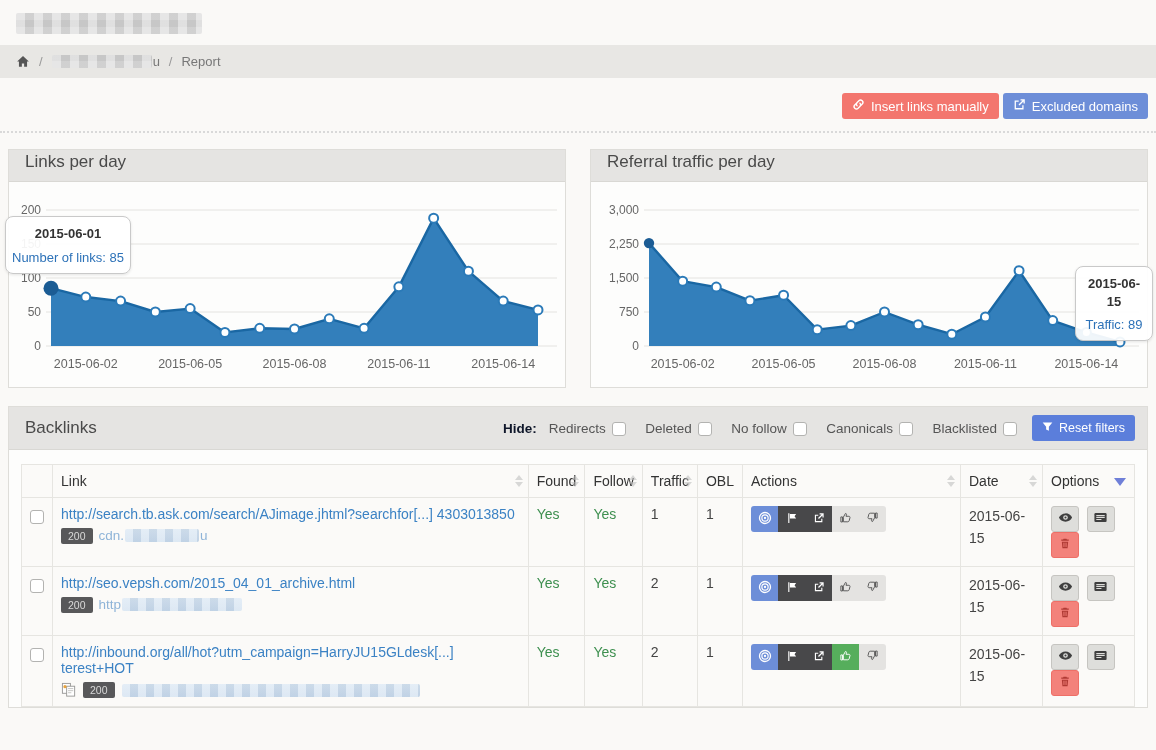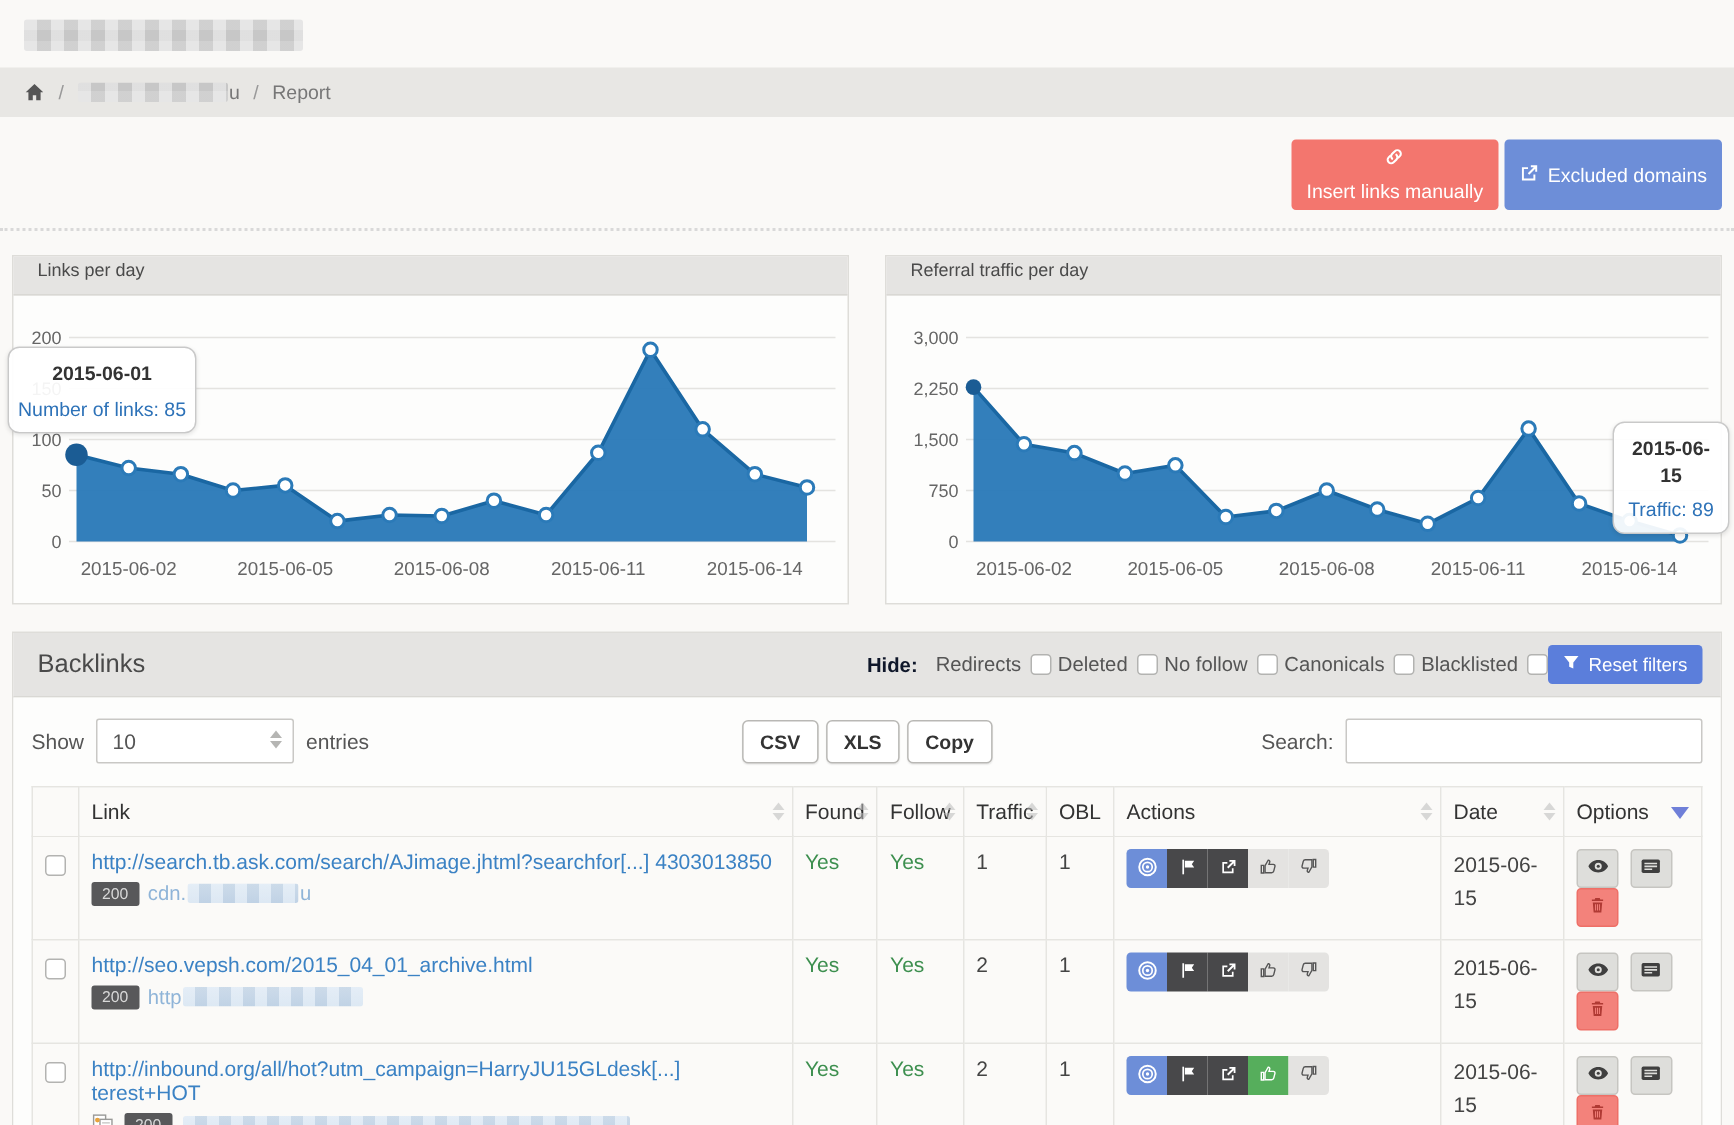--- a/index.html
+++ b/index.html
@@ -29,48 +29,48 @@
 
   .breadcrumb { background:#e8e7e4; padding:9px 16px; font-size:13px; color:#777;
     display:flex; align-items:center; gap:9px; }
   .breadcrumb .sep { color:#999; }
   .crumb-site { display:inline-flex; align-items:center; gap:1px; color:#777; }
   .home-ic { color:#555; display:inline-flex; }
 
   .top-actions { display:flex; justify-content:flex-end; gap:4px; padding:15px 8px 0; }
   .btn-top { color:#fff; font-size:13px; padding:5px 10px; border-radius:3px;
     display:inline-flex; align-items:center; gap:6px; }
-  .btn-insert { background:var(--accent-red,#f3766e);flex-direction:column; }
+  .btn-insert { background:var(--accent-red,#f3766e); }
   .btn-excluded { background:var(--accent-blue,#6d8ed8); }
 
   .dotted-sep { border-top:2px dotted #d9d9d9; margin:12px 0 0; }
 
   
   .charts-row { display:flex; gap:24px; padding:0 8px; margin-top:16px; }
   .panel { border:1px solid #deddd9; background:#fdfdfc; }
   .charts-row .panel { flex:1; min-width:0; }
-  .panel-header { background:#e5e4e2; padding:2px 16px 9px; font-size:12px; color:#4a4a4a;
+  .panel-header { background:#e5e4e2; padding:2px 16px 9px; font-size:17px; color:#4a4a4a;
     border-bottom:1px solid #d9d8d4; }
   .chart-body { position:relative; height:205px; }
   svg.chart { display:block; width:100%; height:205px; }
   .chart-tooltip { position:absolute; z-index:2; background:rgba(255,255,255,.93);
     border:1px solid #c9c9c9; border-radius:8px; padding:8px 6px; font-size:13px;
     text-align:center; box-shadow:0 1px 3px rgba(0,0,0,.1); pointer-events:none; }
   .tt-title { font-weight:bold; color:#333; margin-bottom:7px; line-height:1.35; }
   .tt-value { color:#2d72b8; white-space:nowrap; }
   #tooltip-0 { left:-4px; top:34px; width:126px; }
   #tooltip-1 { right:-6px; top:84px; width:78px; }
 
   
   .backlinks { margin:18px 8px 0; }
   .bl-header { display:flex; align-items:center; background:#e5e4e2; padding:8px 12px 8px 16px;
     border-bottom:1px solid #d9d8d4; }
   .bl-title { font-size:17px; color:#4a4a4a; margin-right:auto; }
   .hide-label { font-weight:bold; font-size:13.5px; color:#0f172a; margin-right:12px; }
-  .filter-item { display:inline-flex; align-items:center; gap:6px; 
+  .filter-item { display:inline-flex; align-items:center; gap:6px; margin-right:15px;
     font-size:13.5px; color:#555; cursor:pointer; }
   .checkbox { width:14px; height:14px; border:1px solid #b3b3b1; border-radius:3px; background:#fff;
     display:inline-block; flex:none; }
   .btn-reset { background:var(--reset-blue,#5b7edb); color:#fff; font-size:12.5px; padding:6px 10px;
     border-radius:3px; display:inline-flex; align-items:flex-end; gap:6px; }
 
   .bl-body { background:#fdfdfc; padding:14px 12px 0; }
   .controls { display:flex; align-items:center; position:relative; margin-bottom:15px; font-size:14px; color:#555; }
   .select-box { width:132px; height:30px; border:1px solid #c9c8c5; border-radius:2px; background:#fff;
     display:inline-flex; align-items:center; padding:0 22px 0 10px; margin:0 8px; position:relative;
@@ -288,40 +288,20 @@
 </span>
     <button class="btn-reset">
       <span><svg viewBox="0 0 16 16" width="11" height="11">
             <path d="M1 2h14l-5 6.3V14l-4-1.6V8.3z" fill="currentColor"></path>
           </svg></span>
       <span>Reset filters</span>
     </button>
   </div>
 
   <div class="bl-body">
-    <div class="controls">
-      <span>Show</span>
-      <span class="select-box">
-        <span>10</span>
-        <span class="spinner">
-            <i class="up"></i>
-            <i class="dn"></i>
-          </span>
-      </span>
-      <span>entries</span>
-      <span class="export-group" id="export-slot">
-          <button class="export-btn">CSV</button>
-          <button class="export-btn">XLS</button>
-          <button class="export-btn">Copy</button>
-        </span>
-      <span class="search-wrap">
-        <span>Search:</span>
-        <input type="text" value="" style="">
-      </span>
-    </div>
 
     <table>
       <thead>
           <tr id="header-row">
         <th class="col-check"></th>
       <th class="col-link">Link<span class="sort">
                 <i class="up"></i>
                 <i class="dn"></i>
               </span></th>
             <th class="col-found">Found<span class="sort">

